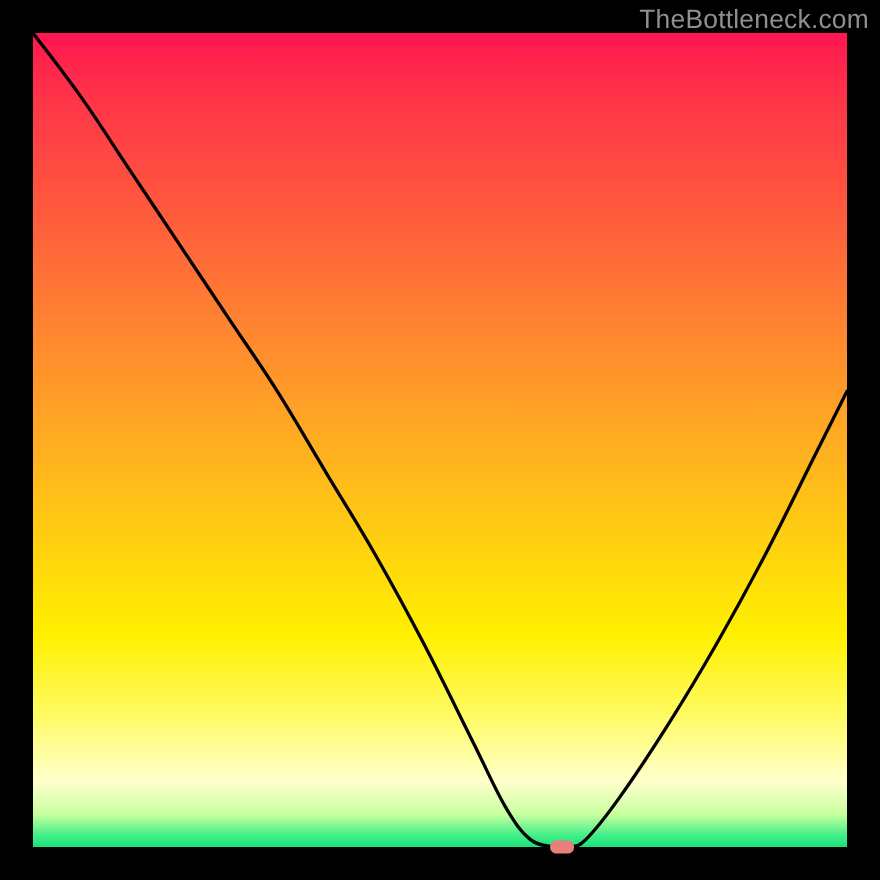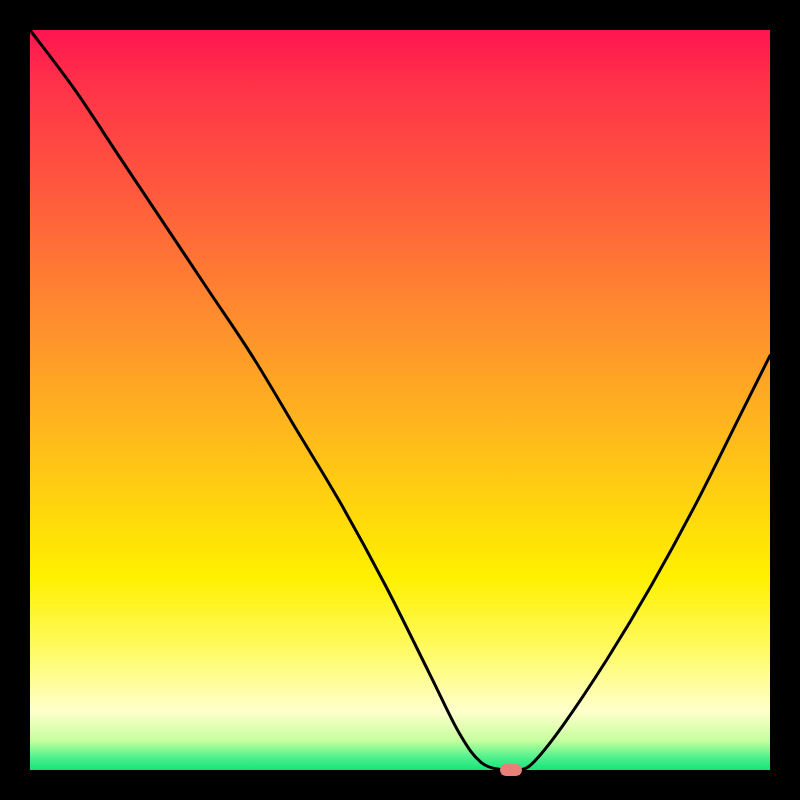--- a/index.html
+++ b/index.html
@@ -60,20 +60,21 @@
     overflow: visible;
   }
   .marker {
     fill: #e97f79;
   }
 </style>
 </head>
 <body>
 
 <div class="frame">
+  <div class="watermark">TheBottleneck.com</div>
 
   <div class="plot-area">
     <svg class="curve" viewBox="0 0 740 740" preserveAspectRatio="none">
       <path id="curve-path" fill="none" stroke="#000" stroke-width="3" stroke-linejoin="round" stroke-linecap="round" d="M 0,0 C 7.991999999999999,10.655999999999988 28.416,36.55599999999992 44.4,59.19999999999993 C 60.384,81.84399999999994 72.816,101.82400000000007 88.8,125.80000000000007 C 104.78399999999999,149.77600000000007 117.216,168.42399999999998 133.2,192.39999999999998 C 149.184,216.37599999999998 161.61599999999999,235.024 177.6,259 C 193.584,282.976 206.016,300.292 222,325.59999999999997 C 237.984,350.90799999999996 250.41599999999997,372.96 266.4,399.59999999999997 C 282.38399999999996,426.23999999999995 294.81600000000003,445.62800000000004 310.8,473.6 C 326.784,501.572 339.216,524.364 355.2,555 C 371.18399999999997,585.636 386.28000000000003,617.16 399.6,643.8 C 412.92,670.4399999999999 419.876,687.016 429.2,703 C 438.524,718.984 443.40799999999996,725.94 451.4,732.6 C 459.392,739.26 466.94,738.668 473.6,740 C 480.26000000000005,741.332 483.072,741.332 488.40000000000003,740 C 493.72800000000007,738.668 495.2080000000001,740.592 503.20000000000005,732.6 C 511.192,724.6080000000001 519.4799999999999,714.248 532.8,695.6 C 546.12,676.952 561.216,654.308 577.2,629 C 593.1840000000001,603.692 605.616,582.972 621.6,555 C 637.5840000000001,527.028 650.016,504.236 666,473.6 C 681.984,442.96400000000006 697.0799999999999,411.44 710.4,384.8 C 723.72,358.16 734.672,336.256 740,325.59999999999997"></path>
       <rect id="marker-rect" class="marker" rx="6" ry="6" width="22" height="12" x="470" y="734" fill="#e97f79"></rect>
     </svg>
   </div>
 </div>
 
 </body></html>

